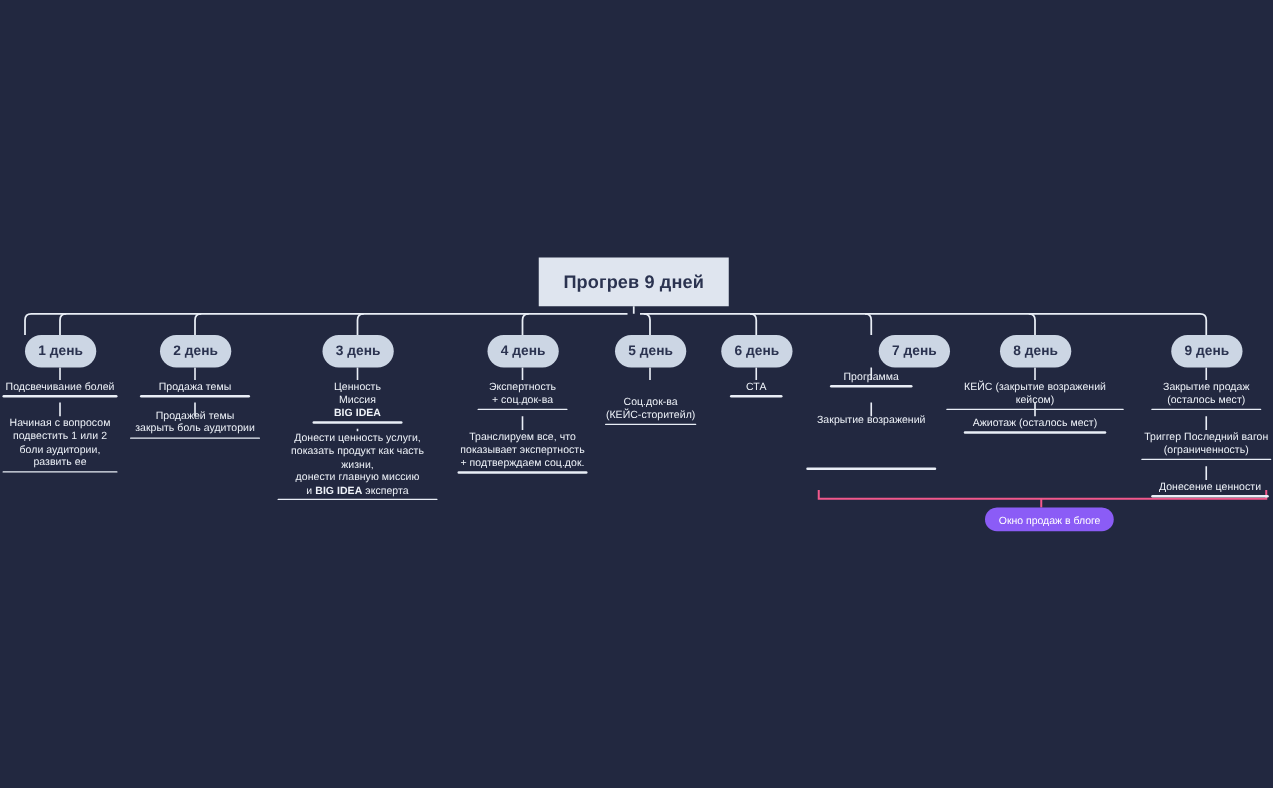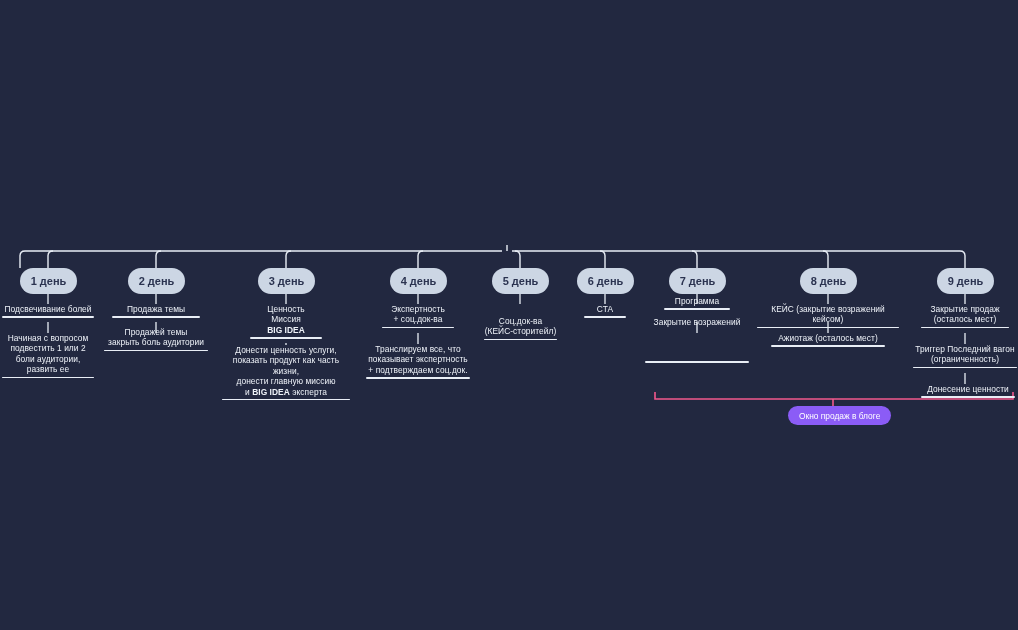--- a/index.html
+++ b/index.html
@@ -163,40 +163,43 @@
     </g>
   </svg>
 
   <svg id="pink-bracket" viewBox="0 0 1018 630" xmlns="http://www.w3.org/2000/svg">
     <g fill="none" stroke="#f2588c" stroke-width="1.6">
       <path d="M655,392 L655,399 L1013,399 L1013,392"></path>
       <path d="M833,399 L833,406"></path>
     </g>
   </svg>
 
+  <div class="root-node">
+    <span>Прогрев 9 дней</span>
+  </div>
 
   <div class="day-pill" style="left:20px;  width:57px;  top:268px;">
       <span>1 день</span>
     </div>
   <div class="day-pill" style="left:128px; width:57px;  top:268px;">
       <span>2 день</span>
     </div>
   <div class="day-pill" style="left:258px; width:57px;  top:268px;">
       <span>3 день</span>
     </div>
   <div class="day-pill" style="left:390px; width:57px;  top:268px;">
       <span>4 день</span>
     </div>
   <div class="day-pill" style="left:492px; width:57px;  top:268px;">
       <span>5 день</span>
     </div>
   <div class="day-pill" style="left:577px; width:57px;  top:268px;">
       <span>6 день</span>
     </div>
-  <div class="day-pill" style="left:669px; width:57px;  top:268px;align-items:center;">
+  <div class="day-pill" style="left:703px; width:57px;  top:268px;align-items:center;">
       <span>7 день</span>
     </div>
   <div class="day-pill" style="left:800px; width:57px;  top:268px;">
       <span>8 день</span>
     </div>
   <div class="day-pill" style="left:937px; width:57px;  top:268px;">
       <span>9 день</span>
     </div>
 
   <div class="sub-node" style="left:2px; top:304px; width:92px;">
@@ -250,21 +253,21 @@
 
   <div class="sub-node" style="left:584px; top:304px; width:42px;">
     <div class="sub-text">СТА</div>
     <div class="sub-rule" style="width:42px;"></div>
   </div>
 
   <div class="sub-node" style="left:664px; top:296px; width:66px;">
     <div class="sub-text">Программа</div>
     <div class="sub-rule" style="width:66px;"></div>
   </div>
-  <div class="sub-node" style="left:645px; top:317px; width:104px;gap:32px;">
+  <div class="sub-node" style="left:645px; top:330px; width:104px;gap:32px;">
     <div class="sub-text">Закрытие возражений</div>
     <div class="sub-rule" style="width:104px;"></div>
   </div>
 
   <div class="sub-node" style="left:757px; top:304px; width:142px;">
     <div class="sub-text">КЕЙС (закрытие возражений кейсом)</div>
     <div class="sub-rule" style="width:142px;"></div>
   </div>
   <div class="sub-node" style="left:771px; top:333px; width:114px;">
     <div class="sub-text">Ажиотаж (осталось мест)</div>

